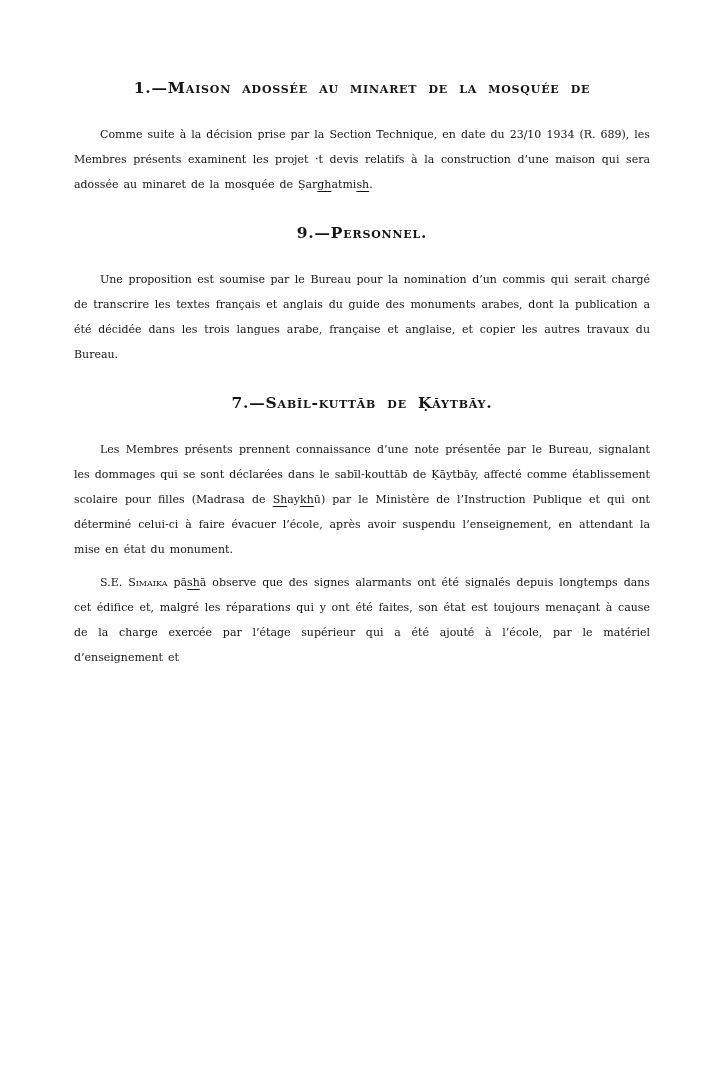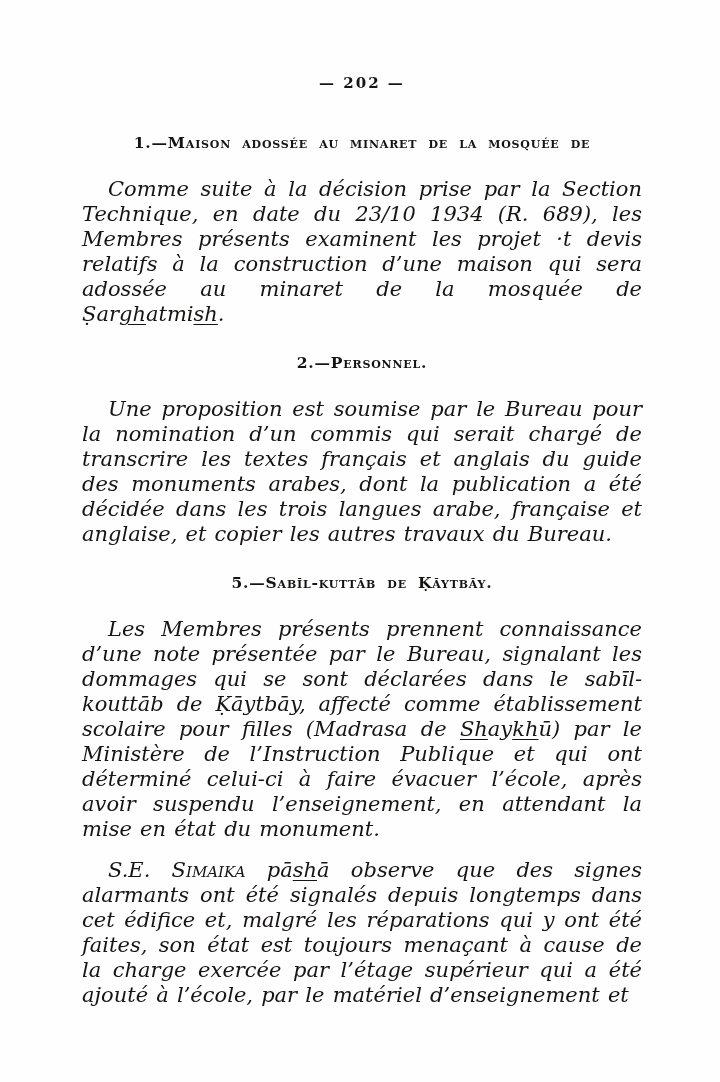--- a/index.html
+++ b/index.html
@@ -34,52 +34,50 @@
     line-height: 24px;
     letter-spacing: 0.8px;
     word-spacing: 5px;
     margin: 0;
   }
   .section-heading.spaced-top {
     margin-top: 24px;
   }
   .heading-block { margin-bottom: 22px; }
   .body-para {
-    margin: 16px;
-    font-size: 21px;
+    margin: 8px;
+    font-size: 11px;
     line-height: 25px;
     text-align: justify;
     text-indent: 26px;
     word-spacing: 1.5px;
-    font-style: italic;
   }
   .u {
     text-decoration: underline;
     text-decoration-thickness: 1.2px;
     text-underline-offset: 2.5px;
   }
   .sc { font-variant: small-caps; }
   .faint { opacity: 0.5; }
 </style>
 </head>
 <body>
 
 <div class="page">
 
-  <p class="page-number">— 202 —</p>
 
   <div class="heading-block">
     <div class="section-heading"><span>1.—Maison adossée au minaret de la mosquée de</span></div>
   </div>
   <p class="body-para"><span>Comme suite à la décision prise par la Section Technique, en date du 23/10 1934 (R. 689), les Membres présents examinent les projet ·t devis relatifs à la construction d’une maison qui sera adossée au minaret de la mosquée de Ṣar</span><span class="u">gh</span><span>atmi</span><span class="u">sh</span><span>.</span></p>
 
   <div class="heading-block">
-    <div class="section-heading spaced-top"><span>2.—Personnel.</span></div>
+    <div class="section-heading spaced-top"><span>9.—Personnel.</span></div>
   </div>
   <p class="body-para"><span>Une proposition est soumise par le Bureau pour la nomination d’un commis qui serait chargé de transcrire les textes français et anglais du guide des monuments arabes, dont la publication a été décidée dans les trois langues arabe, française et anglaise, et copier les autres travaux du Bureau.</span></p>
 
   <div class="heading-block">
-    <div class="section-heading spaced-top"><span>5.—Sabīl-kuttāb de Ḳāytbāy.</span></div>
+    <div class="section-heading spaced-top"><span>7.—Sabīl-kuttāb de Ḳāytbāy.</span></div>
   </div>
   <p class="body-para"><span>Les Membres présents prennent connaissance d’une note présentée par le Bureau, signalant les dommages qui se sont déclarées dans le sabīl-kouttāb de Ḳāytbāy, affecté comme établissement scolaire pour filles (Madrasa de </span><span class="u">Sh</span><span>ay</span><span class="u">kh</span><span>ū) par le Ministère de l’Instruction Publique et qui ont déterminé celui-ci à faire évacuer l’école, après avoir suspendu l’enseignement, en attendant la mise en état du monument.</span></p>
   <p class="body-para"><span>S.E. </span><span class="sc">Simaika</span><span> pā</span><span class="u">sh</span><span>ā observe que des signes alarmants ont été signalés depuis longtemps dans cet édifice et, malgré les réparations qui y ont été faites, son état est toujours menaçant à cause de la charge exercée par l’étage supérieur qui a été ajouté à l’école, par le matériel d’enseignement et</span></p>
 
 </div>
 
 </body></html>

